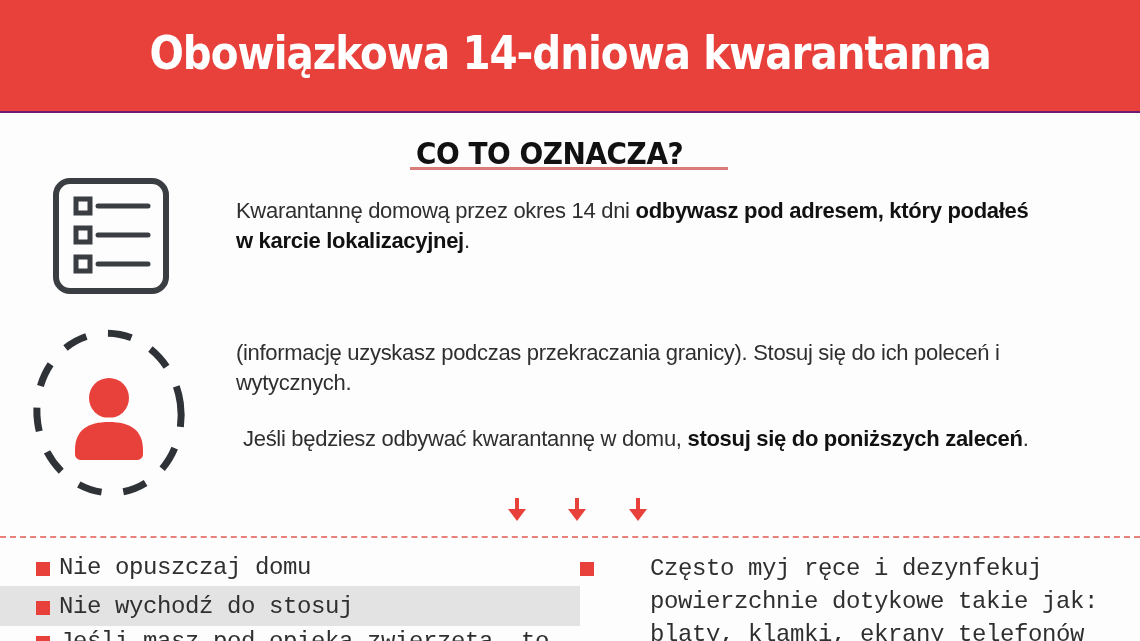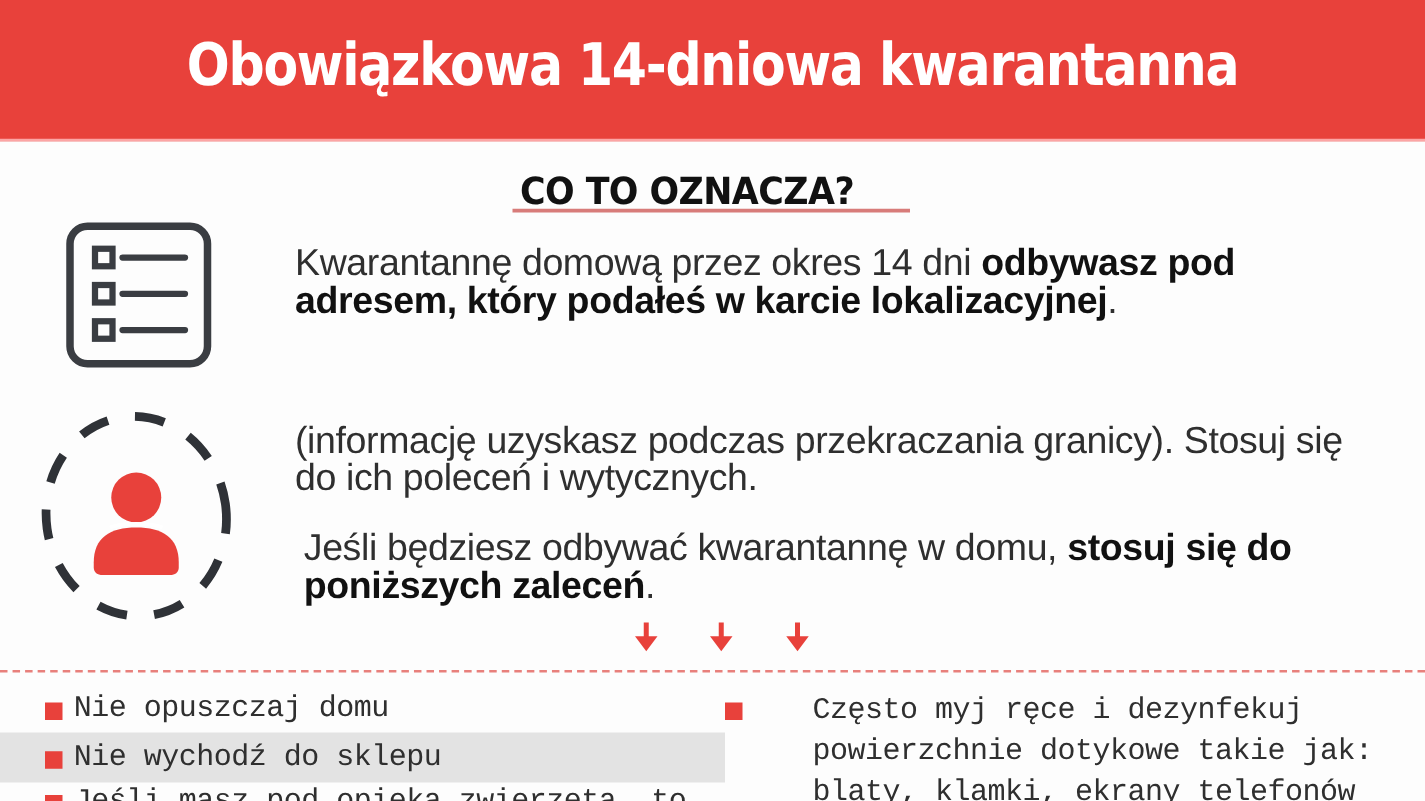--- a/index.html
+++ b/index.html
@@ -3,21 +3,21 @@
   <meta charset="utf-8">
   <style>
     * { box-sizing: border-box; margin: 0; padding: 0; }
     html, body { width: 1140px; height: 641px; overflow: hidden; background: #fdfdfd; }
     body { position: relative; font-family: "Liberation Sans", sans-serif; color: #2b2b2b; }
 
     .banner {
       position: absolute; left: 0; top: 0; width: 1140px; height: 113px;
       background: #e8413b;
       display: flex; align-items: center; justify-content: center;
-      border-bottom: 2px solid #fca5a5;
+      border-bottom: 2px solid #701a75;
     }
     .banner h1 {
       color: #ffffff; font-family: "DejaVu Sans", sans-serif;
       font-weight: bold; font-size: 47px; letter-spacing: -1.2px;
       transform: scaleX(0.86); transform-origin: center;
       margin-top: -6px;
     }
 
     .subtitle {
       position: absolute; left: 416px; top: 136px;
@@ -27,21 +27,21 @@
     }
     .subtitle-underline {
       position: absolute; left: 410px; top: 167px; width: 318px; height: 3px;
       background: #d87c7a;
     }
 
     .icon-list { position: absolute; left: 52px; top: 177px; width: 118px; height: 118px; }
     .icon-person { position: absolute; left: 28px; top: 322px; width: 162px; height: 182px; }
 
     .para {
-      position: absolute; left: 236px; font-size: 30px; line-height: 30px;
+      position: absolute; left: 236px; font-size: 22px; line-height: 30px;
       font-family: "Liberation Sans", sans-serif; color: #2f2f2f;
       letter-spacing: -0.3px;
     }
     .para b { color: #111; font-weight: bold; }
     .p1 { top: 196px; width: 800px; }
     .p2 { top: 278px; width: 860px; }
     .p3 { top: 424px; width: 800px; margin-left: 7px; }
 
     .arrows { position: absolute; left: 505px; top: 497px; width: 160px; height: 26px; }
 
@@ -127,21 +127,21 @@
 <div class="dashed-sep"></div>
 
 <div class="grayband"></div>
 
 <div class="bullet b1">
   <span class="sq"></span>
   <span>Nie opuszczaj domu</span>
 </div>
 <div class="bullet b2">
   <span class="sq"></span>
-  <span>Nie wychodź do sklepu</span>
+  <span>Nie wychodź do stosuj</span>
 </div>
 <div class="bullet b3">
   <span class="sq"></span>
   <span>Jeśli masz pod opieką zwierzęta, to</span>
 </div>
 
 <div class="bullet b4">
   <span class="sq"></span>
   <span class="txt">Często myj ręce i dezynfekuj powierzchnie dotykowe takie jak: blaty, klamki, ekrany telefonów</span>
 </div>

